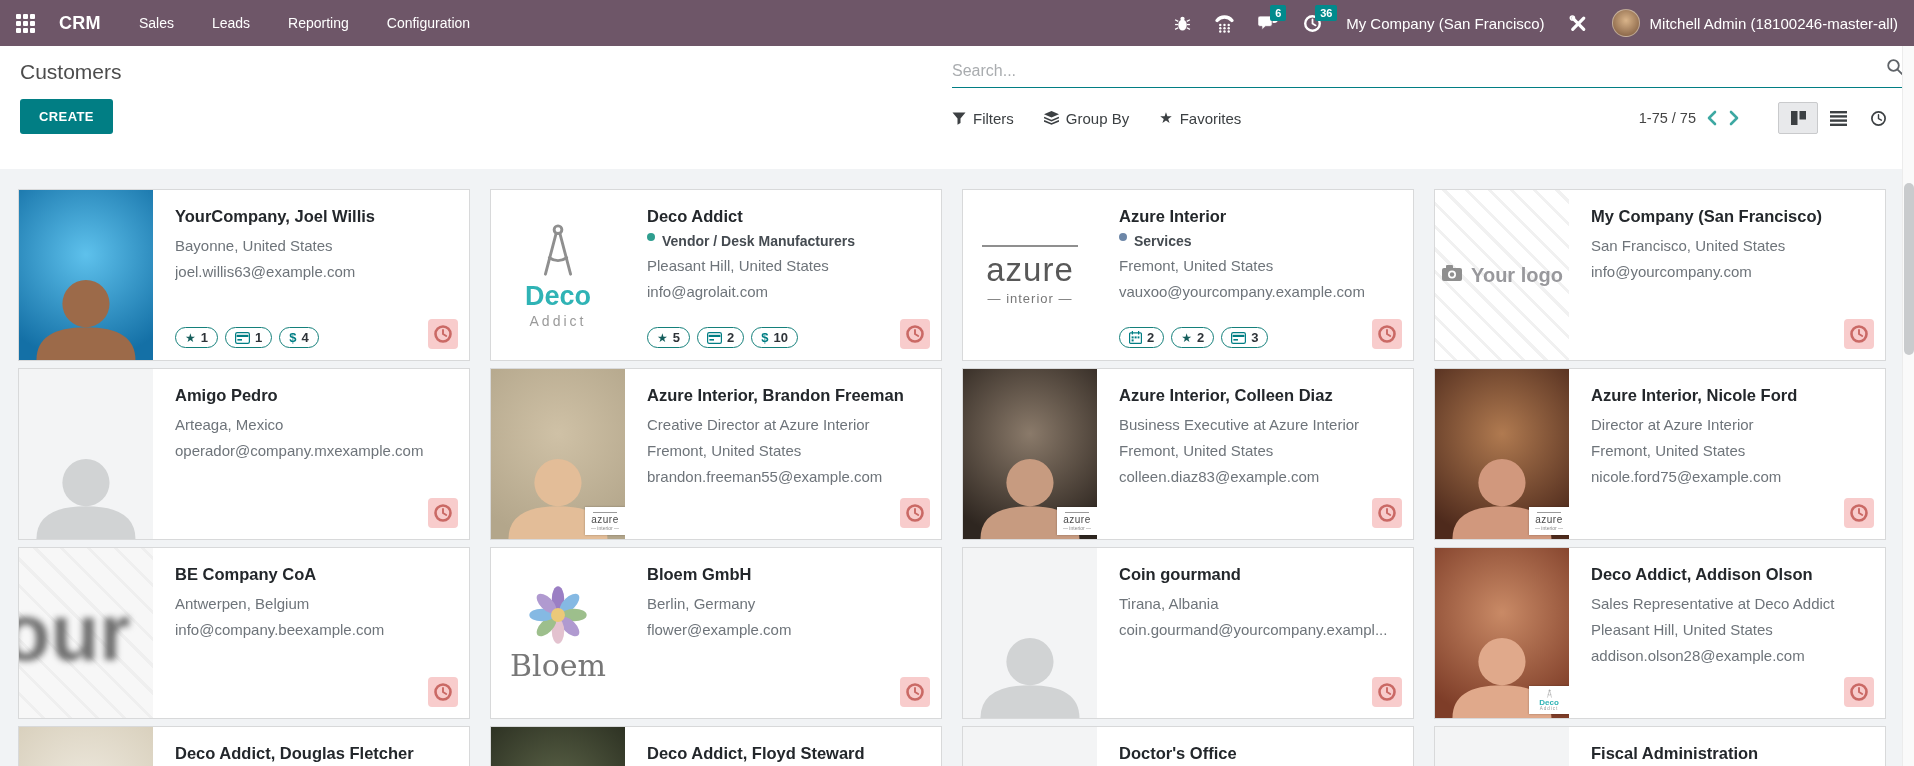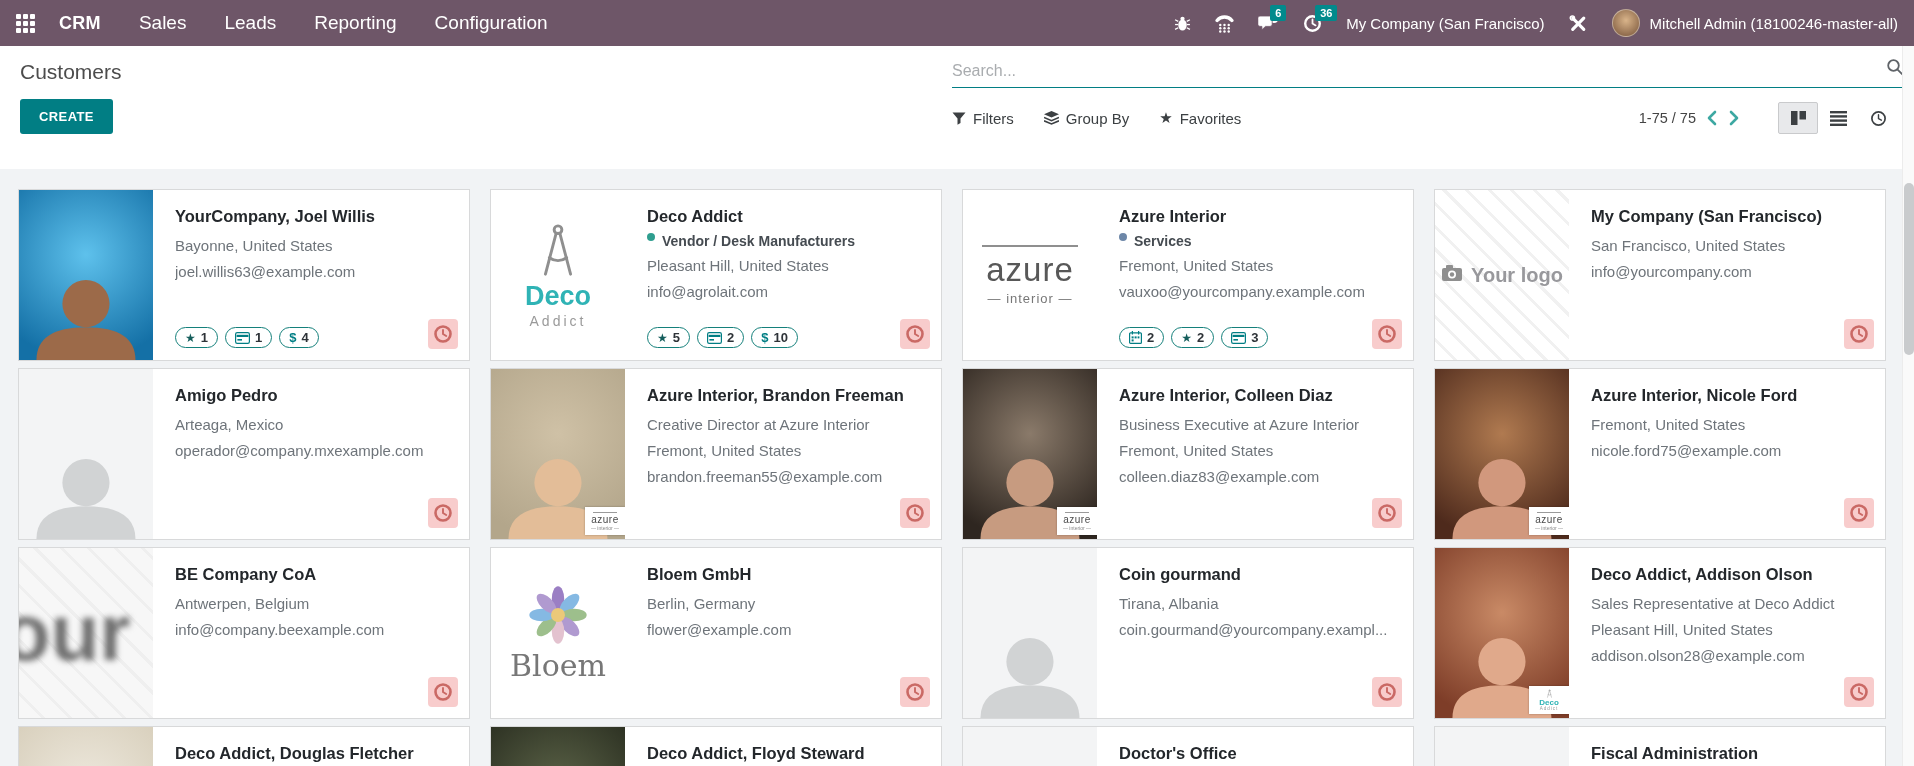--- a/index.html
+++ b/index.html
@@ -7,21 +7,21 @@
     font-family:"Liberation Sans","DejaVu Sans",sans-serif; }
 
   
   .navbar { height:46px; background:#6E5668; display:flex; align-items:center;
     justify-content:space-between; padding:0 16px; color:#fff; }
   .nav-left { display:flex; align-items:center; gap:38px; }
   .apps-icon { display:grid; grid-template-columns:repeat(3,5px); grid-template-rows:repeat(3,5px);
     gap:2px; cursor:pointer; }
   .apps-icon i { background:#fff; border-radius:1px; }
   .brand { font-size:18px; font-weight:bold; letter-spacing:.3px; margin-left:-14px; }
-  .nav-item { font-size:19px; cursor:pointer; }
+  .nav-item { font-size:14px; cursor:pointer; }
   .nav-right { display:flex; align-items:center; gap:24px; }
   .nav-icon { position:relative; display:flex; align-items:center; cursor:pointer; }
   .nbadge { position:absolute; top:-9px; left:12px; background:#018A8C; color:#fff;
     font-size:11px; font-weight:bold; padding:2px 5px; border-radius:2px; line-height:1.1; }
   .nav-company, .nav-user { font-size:15px; white-space:nowrap; cursor:pointer; }
   .avatar { width:28px; height:28px; border-radius:50%; margin-right:-14px;
     background:radial-gradient(circle at 50% 40%, #d9b48a 0%, #8a6648 80%); border:1px solid rgba(255,255,255,.4); }
 
   
   .cpanel { height:123px; background:#fff; display:flex; }
@@ -495,20 +495,21 @@
           <path d="M8 74 Q8 46 50 46 Q92 46 92 74 Z" fill="#d1987d"></path>
         </svg>
         <div class="mini">
           <span class="az-line"></span>
           <span class="az">azure</span>
           <span class="in">— interior —</span>
         </div>
       </div>
       <div class="kbody">
         <div class="ktitle">Azure Interior, Nicole Ford</div>
+        <div class="kline">Director at Azure Interior</div>
         <div class="kline">Fremont, United States</div>
         <div class="kline">nicole.ford75@example.com</div>
       </div>
       <div class="kclock">
         <svg width="20" height="20" viewBox="0 0 20 20">
           <circle cx="10" cy="10" r="7.5" fill="none" stroke="rgba(190,80,75,0.8)" stroke-width="2.6"></circle>
           <path d="M10 6 V10 L13.2 12" stroke="rgba(190,80,75,0.8)" stroke-width="1.9" fill="none" stroke-linecap="round"></path>
         </svg>
       </div>
     </div>

